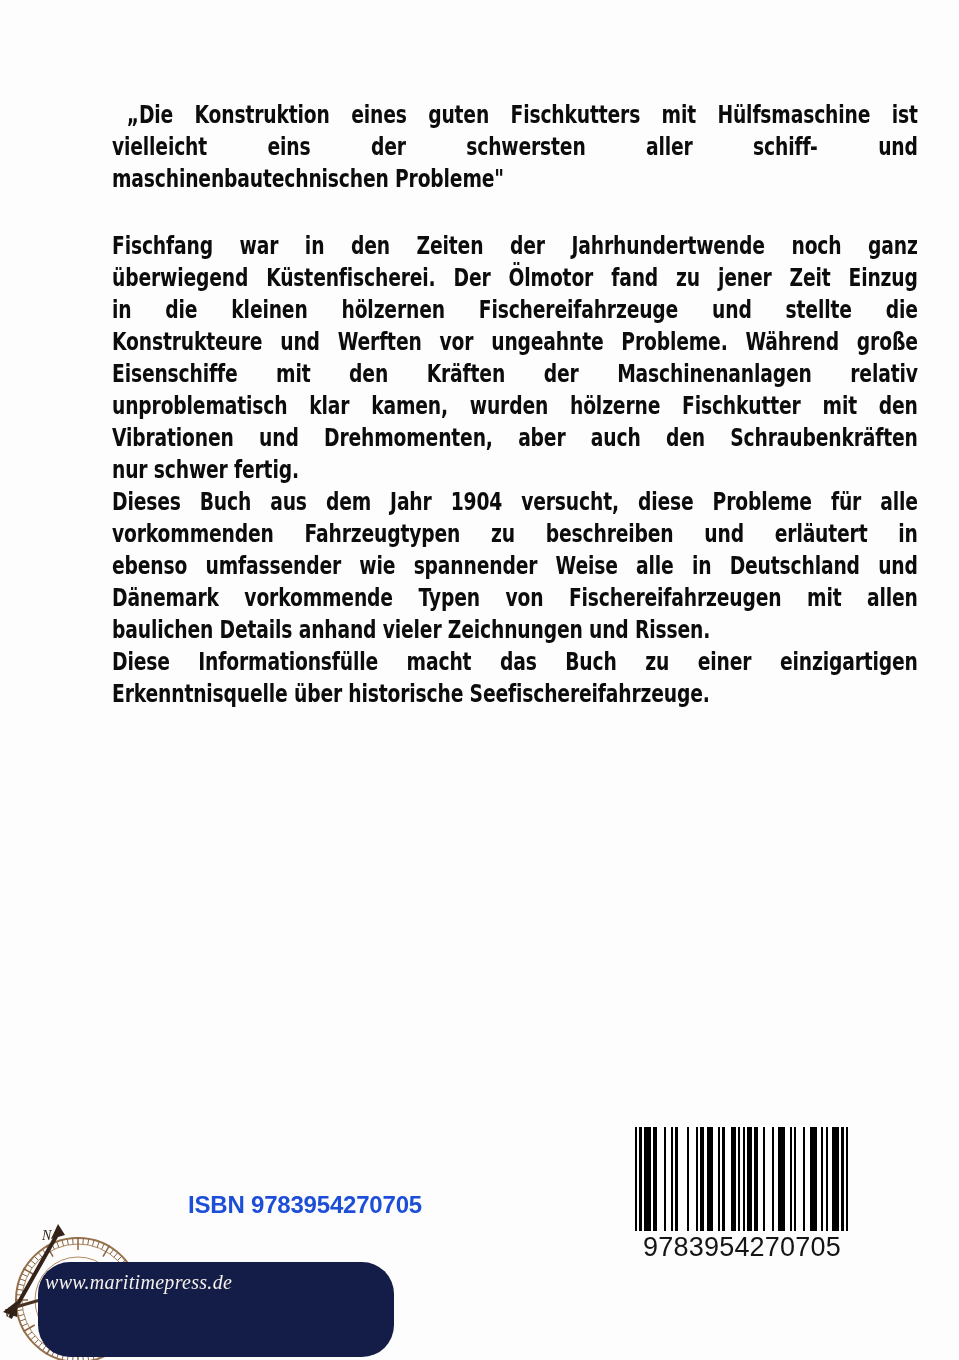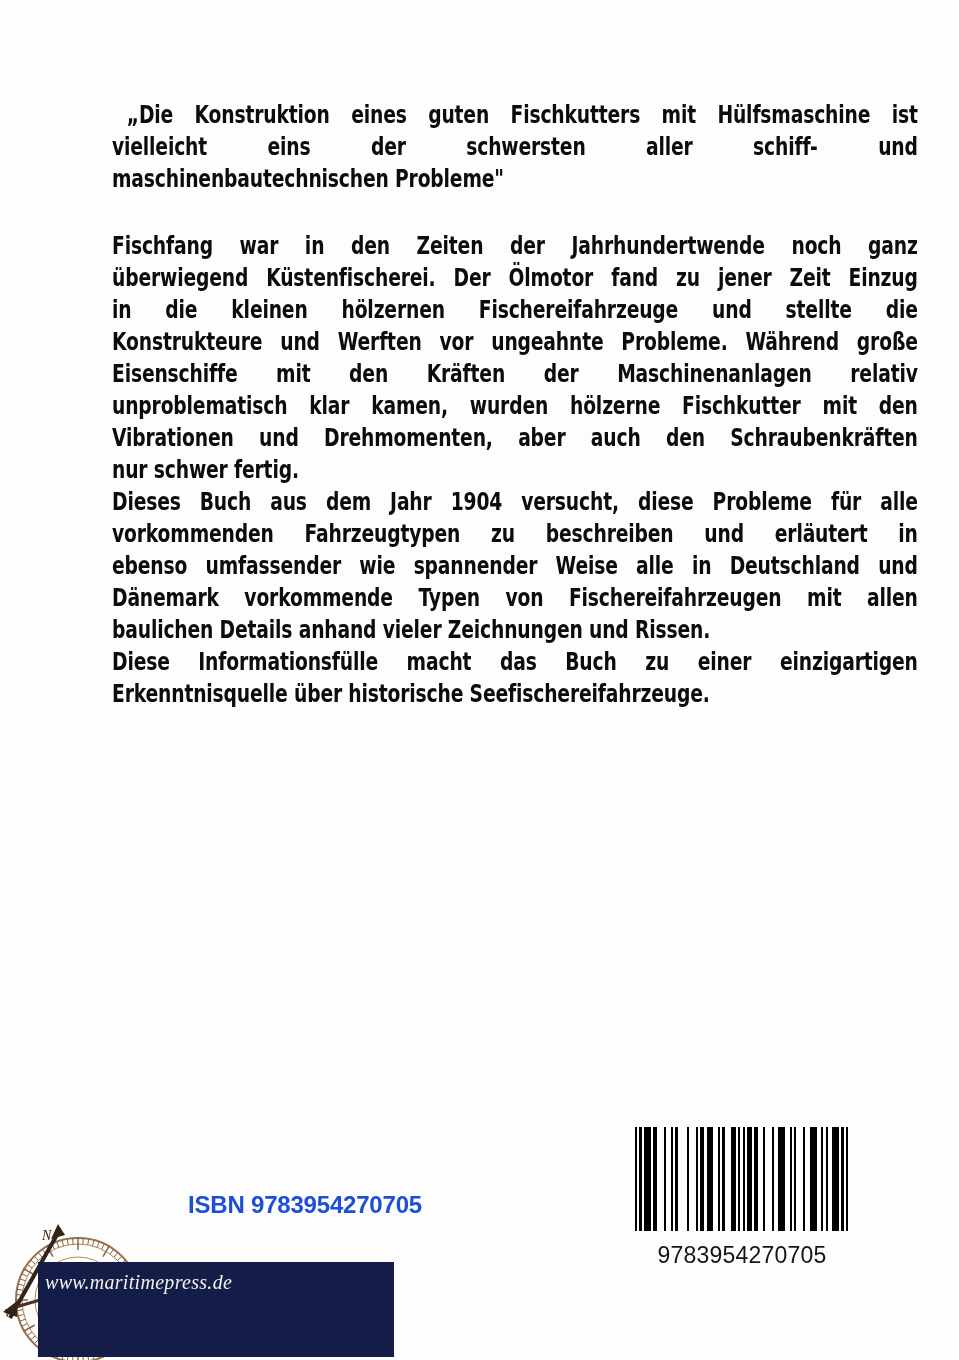--- a/index.html
+++ b/index.html
@@ -48,31 +48,32 @@
   
   .barcode-bars{
     position:absolute;left:635px;top:1127px;
     width:213px;height:104px;
     background:#fff;
   }
   .barcode-number{
     position:absolute;left:633px;top:1233px;width:218px;
     text-align:center;
     font-family:"Liberation Sans", sans-serif;
-    font-weight:400;font-size:23px;line-height:29px;
-    color:#151515;letter-spacing:0.2px;margin-top:8px;
+    font-weight:400;font-size:27px;line-height:29px;
+    color:#151515;letter-spacing:0.2px;
   }
 
   
   .banner{
     position:absolute;left:38px;top:1262px;
     width:356px;height:95px;
     z-index:2;
     box-sizing:border-box;
     padding:7px 4px 0 7px;
+    border-radius:32px;
   }
   .banner .url{
     font-family:"Liberation Serif", serif;
     font-style:italic;
     font-weight:400;
     font-size:20px;line-height:26px;
     color:#f4f2ec;
     letter-spacing:0.3px;
   }
 

